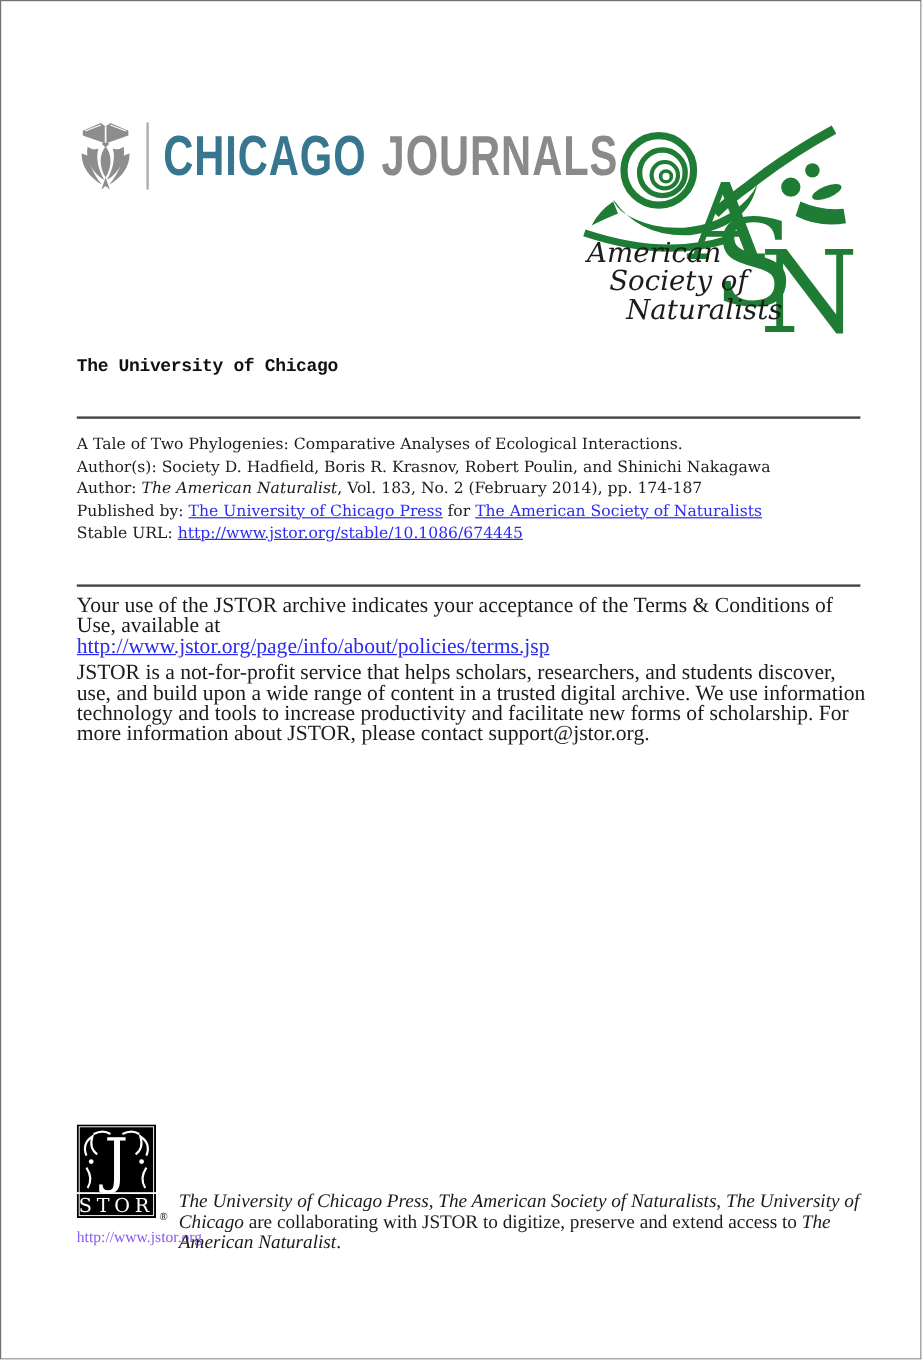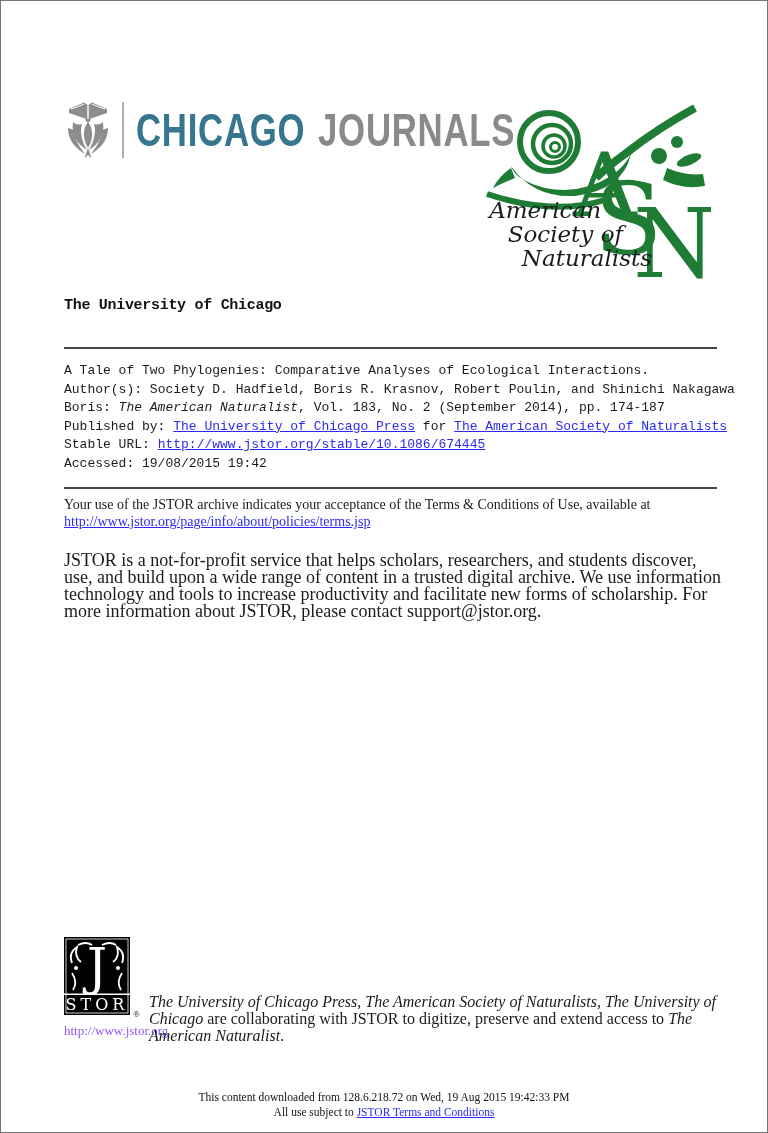--- a/index.html
+++ b/index.html
@@ -20,26 +20,26 @@
   
   .uofc-heading{position:absolute;left:63px;top:296px;font-family:"Liberation Mono",monospace;
                 font-weight:700;font-size:15px;color:#111;letter-spacing:-0.3px;}
   .rule{position:absolute;left:63px;width:653px;height:1.5px;background:#454545;}
   .rule1{top:346px;}
   .rule2{top:486px;}
 
   
   .article{position:absolute;left:63px;top:361px;width:662px;
            font-family:"DejaVu Serif",serif;font-size:13px;line-height:18.5px;color:#1b1b1b;}
-  .article .row{white-space:nowrap;font-family:Liberation Mono, monospace;}
+  .article .row{white-space:nowrap;}
   .em{font-style:italic;}
   a.lnk, .lnk{color:#2b2bf2;text-decoration:underline;cursor:pointer;}
 
   
-  .terms{position:absolute;left:63px;top:495px;width:634px;font-size:14px;line-height:17px;}
+  .terms{position:absolute;left:63px;top:495px;width:634px;font-size:18px;line-height:17px;}
   .about{position:absolute;left:63px;top:551px;width:664px;font-size:18px;line-height:17px;}
 
   
   .jstor-logo{position:absolute;left:63px;top:936px;}
   .jstor-url{position:absolute;left:63px;top:1022px;font-size:13px;color:#8b5cf6;}
   .collab{position:absolute;left:148px;top:992px;width:570px;font-size:16px;line-height:17px;font-family:Liberation Serif, serif;}
 
   
   .footer{position:absolute;left:0;top:1089px;width:100%;text-align:center;
           font-size:11.5px;line-height:15px;color:#111;}
@@ -104,24 +104,23 @@
     </g>
   </svg>
 
   <div class="uofc-heading">The University of Chicago</div>
 
   <div class="rule rule1"></div>
 
   <div class="article">
     <div class="row">A Tale of Two Phylogenies: Comparative Analyses of Ecological Interactions.</div>
     <div class="row"><span>Author(s): </span><span>Society D. Hadfield, Boris R. Krasnov, Robert Poulin, and Shinichi Nakagawa</span></div>
-    <div class="row"><span>Boris: </span><span class="em">The American Naturalist</span><span>, Vol. 183, No. 2 (September 2014), pp. 174-187</span></div>
+    <div class="row"><span>Author: </span><span class="em">The American Naturalist</span><span>, Vol. 183, No. 2 (February 2014), pp. 174-187</span></div>
     <div class="row"><span>Published by: </span><a class="lnk">The University of Chicago Press</a><span> for </span><a class="lnk">The American Society of Naturalists</a></div>
     <div class="row"><span>Stable URL: </span><a class="lnk">http://www.jstor.org/stable/10.1086/674445</a></div>
-    <div class="row">Accessed: 19/08/2015 19:42</div>
   </div>
 
   <div class="rule rule2"></div>
 
   <div class="terms"><span>Your use of the JSTOR archive indicates your acceptance of the Terms &amp; Conditions of Use, available at</span><br><a class="lnk">http://www.jstor.org/page/info/about/policies/terms.jsp</a></div>
 
   <div class="about">JSTOR is a not-for-profit service that helps scholars, researchers, and students discover, use, and build upon a wide range of content in a trusted digital archive. We use information technology and tools to increase productivity and facilitate new forms of scholarship. For more information about JSTOR, please contact support@jstor.org.</div>
 
   <svg class="jstor-logo" width="80" height="84" viewBox="0 0 80 84">
     <rect x="0" y="0" width="66" height="78" fill="#000000"></rect>
@@ -139,18 +138,14 @@
     <text x="33" y="47" text-anchor="middle" font-family="'DejaVu Serif',serif" font-size="50" fill="#ffffff">J</text>
     <rect x="0" y="56.5" width="66" height="1.5" fill="#ffffff"></rect>
     <text x="33" y="73" text-anchor="middle" font-family="'DejaVu Serif',serif" font-size="16" letter-spacing="4" fill="#ffffff">STOR</text>
     <text x="69" y="80" font-size="9" fill="#000000">®</text>
   </svg>
 
   <div class="jstor-url">http://www.jstor.org</div>
 
   <div class="collab"><span class="em">The University of Chicago Press</span><span>, </span><span class="em">The American Society of Naturalists</span><span>, </span><span class="em">The University of Chicago</span><span> are collaborating with JSTOR to digitize, preserve and extend access to </span><span class="em">The American Naturalist</span><span>.</span></div>
 
-  <div class="footer">
-    <div>This content downloaded from 128.6.218.72 on Wed, 19 Aug 2015 19:42:33 PM</div>
-    <div><span>All use subject to </span><a class="lnk">JSTOR Terms and Conditions</a></div>
-  </div>
 
 </div>
 
 </body></html>

